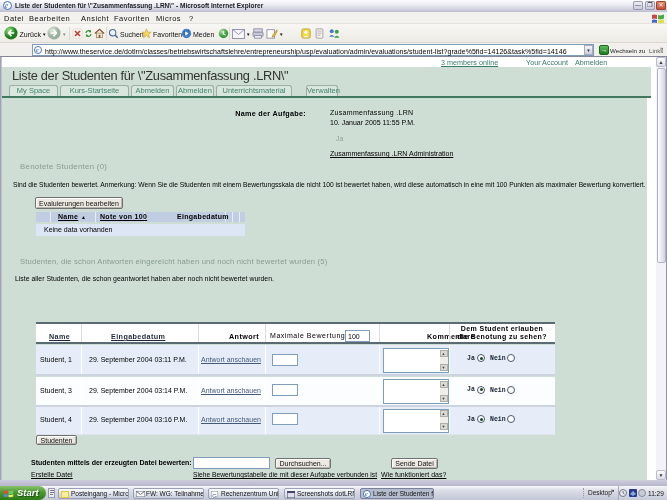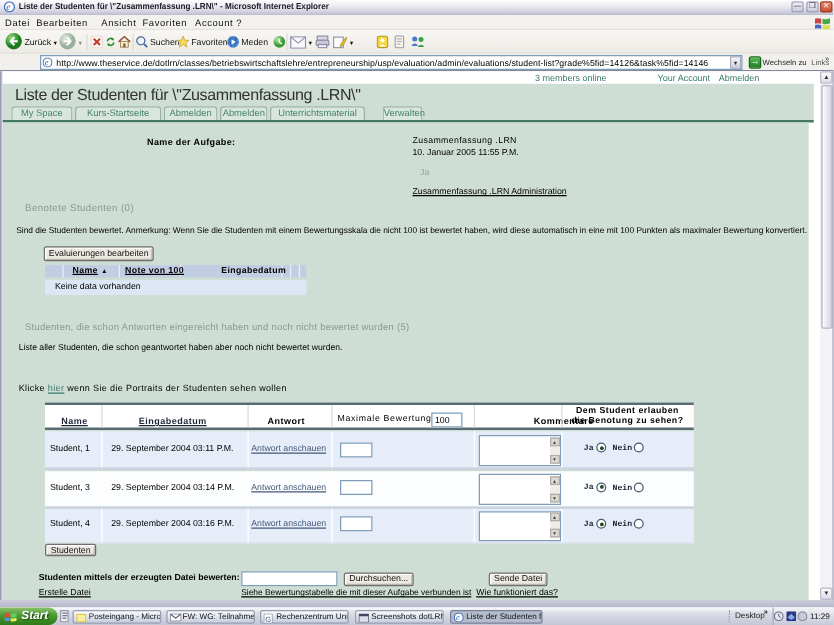--- a/index.html
+++ b/index.html
@@ -73,21 +73,21 @@
   <div class="tbtn" style="left:633px;">—</div>
   <div class="tbtn" style="left:645px;">❐</div>
   <div class="tbtn" id="btn-close" style="left:656px;">✕</div>
 </div>
 
 <div class="abs" id="menubar">
   <div class="menuitem" style="left:4px;">Datei</div>
   <div class="menuitem" style="left:29px;">Bearbeiten</div>
   <div class="menuitem" style="left:81px;">Ansicht</div>
   <div class="menuitem" style="left:114px;">Favoriten</div>
-  <div class="menuitem" style="left:156px;">Account</div>
+  <div class="menuitem" style="left:156px;">Micros</div>
   <div class="menuitem" style="left:189px;">?</div>
   <svg style="position:absolute;right:2px;top:0" width="14" height="12" viewBox="0 0 14 12">
     <path d="M1 3 Q3 2 6 3 L6 7 Q3 6 1 7 Z" fill="#c44"></path>
     <path d="M7 3 Q10 4 13 2.6 L13 6.6 Q10 8 7 7 Z" fill="#4a4"></path>
     <path d="M1 8 Q3 7 6 8 L6 11 Q3 10 1 11 Z" fill="#46c"></path>
     <path d="M7 8 Q10 9 13 7.6 L13 10.6 Q10 12 7 11 Z" fill="#dd4"></path>
   </svg>
 </div>
 
 <div class="abs" id="toolbar">
@@ -197,35 +197,35 @@
     <div style="position:absolute;left:12px;top:2.5px;font-size:7px;color:#000;white-space:nowrap;letter-spacing:0.05px;">http://www.theservice.de/dotlrn/classes/betriebswirtschaftslehre/entrepreneurship/usp/evaluation/admin/evaluations/student-list?grade%5fid=14126&amp;task%5fid=14146</div>
     <div style="position:absolute;right:0;top:0;width:9px;height:10px;background:linear-gradient(to bottom,#f6f6fa,#ccccdc);border:1px solid #aaaabe;font-size:4.5px;text-align:center;line-height:9px;color:#333;">▼</div>
   </div>
   <div style="position:absolute;left:599px;top:2px;width:10px;height:10px;background:linear-gradient(to bottom,#5abf5a,#1e7a1e);border-radius:2px;border:1px solid #18681a;color:#fff;font-size:7px;line-height:8px;text-align:center;font-weight:bold;">→</div>
   <div style="position:absolute;left:610px;top:4px;font-size:6.2px;color:#222;">Wechseln zu</div>
   <div style="position:absolute;left:649px;top:4px;font-size:6.2px;color:#555;">Links</div>
   <div style="position:absolute;left:660px;top:2px;font-size:6px;color:#333;">»</div>
 </div>
 
 <div class="abs" id="page">
-  <div class="toplink" style="left:428px;">3 members online</div>
+  <div class="toplink" style="left:441px;text-decoration:underline;">3 members online</div>
   <div class="toplink" style="left:526px;">Your Account</div>
   <div class="toplink" style="left:575px;">Abmelden</div>
   <div id="greenhead"></div>
   <div id="pagetitle">Liste der Studenten für \"Zusammenfassung .LRN\"</div>
   <div class="tab" style="left:9px; width:49px;">My Space</div>
   <div class="tab" style="left:60px; width:69px;">Kurs-Startseite</div>
   <div class="tab" style="left:131px; width:43px;">Abmelden</div>
   <div class="tab" style="left:176px; width:38px;">Abmelden</div>
   <div class="tab" style="left:216px; width:76px;">Unterrichtsmaterial</div>
   <div class="tab" style="left:306px; width:32px;">Verwalten</div>
   <div id="tabline"></div>
   <div id="greenbody"></div>
 
-  <div class="abs small b" style="left:0; top:52px; width:306px; text-align:center; font-size:7.2px; letter-spacing:0.3px;">Name der Aufgabe:</div>
+  <div class="abs small b" style="left:0; top:52px; width:306px; text-align:right; font-size:7.2px; letter-spacing:0.3px;">Name der Aufgabe:</div>
   <div class="abs small" style="left:330px; top:52px; letter-spacing:0.3px;">Zusammenfassung .LRN</div>
   <div class="abs small" style="left:330px; top:62px;">10. Januar 2005 11:55 P.M.</div>
   <div class="abs small" style="left:336px; top:78px; color:#8fa396;">Ja</div>
   <div class="abs small lnk" style="left:330px; top:93px;">Zusammenfassung .LRN Administration</div>
 
   <div class="abs sechead" style="left:20px; top:105px; font-size:7.8px; letter-spacing:0.3px;">Benotete Studenten (0)</div>
   <div class="abs small" style="left:13px; top:124px; white-space:nowrap; font-size:6.7px;">Sind die Studenten bewertet. Anmerkung: Wenn Sie die Studenten mit einem Bewertungsskala die nicht 100 ist bewertet haben, wird diese automatisch in eine mit 100 Punkten als maximaler Bewertung konvertiert.</div>
 
   <div class="cbtn" style="left:35px; top:140px; width:88px; height:12px; line-height:11px;">Evaluierungen bearbeiten</div>
 
@@ -239,27 +239,26 @@
       <div style="position:absolute;left:203px;top:0;width:1px;height:10px;background:#e8edf6;"></div>
     <div class="abs b" style="left:22px; top:1px; font-size:7px; letter-spacing:0.3px; text-decoration:underline;">Name</div>
     <div class="abs" style="left:45px; top:1.5px; font-size:5px;">▲</div>
     <div class="abs b" style="left:64px; top:1px; font-size:7px; letter-spacing:0.3px; text-decoration:underline;">Note von 100</div>
     <div class="abs b" style="left:141px; top:1px; font-size:7px; letter-spacing:0.3px;">Eingabedatum</div>
     <div style="position:absolute;left:0;top:11.5px;width:209px;height:12.5px;background:#dde6f4;font-size:7px;padding:2.5px 0 0 8px;">Keine data vorhanden</div>
   </div>
 
   <div class="abs sechead" style="left:20px; top:200px;">Studenten, die schon Antworten eingereicht haben und noch nicht bewertet wurden (5)</div>
   <div class="abs small" style="left:15px; top:218px; font-size:6.9px;">Liste aller Studenten, die schon geantwortet haben aber noch nicht bewertet wurden.</div>
-  <div class="abs small" style="left:15px; top:249px; font-size:7.2px; letter-spacing:0.3px;">Klicke <span class="lnk">hier</span> wenn Sie die Portraits der Studenten sehen wollen</div>
 
   <div class="abs" id="t2">
     <div class="t2hdr">
       <div class="abs b" style="left:13px; top:8px; text-decoration:underline; color:#1f2838;">Name</div>
       <div class="abs b" style="left:75px; top:8px; text-decoration:underline; color:#1f2838;">Eingabedatum</div>
-      <div class="abs b" style="left:178px; top:8px;">Antwort</div>
+      <div class="abs b" style="left:193px; top:8px;">Antwort</div>
       <div class="abs" style="left:234px; top:8px; letter-spacing:0.55px;">Maximale Bewertung</div>
       <div class="inp" style="left:309px; top:6px; width:25px; height:12px; font-size:7px; padding:1.5px 0 0 2px;">100</div>
       <div class="abs b" style="left:359px; top:8px;padding-left:32px;">Kommentare</div>
       <div class="abs b" style="left:420px; top:1px; width:92px; text-align:center; line-height:8px; font-size:7px;">Dem Student erlauben<br>die Benotung zu sehen?</div>
       <div class="csep" style="left:45px;background:#dadce2;"></div>
       <div class="csep" style="left:162px;background:#dadce2;"></div>
       <div class="csep" style="left:229px;background:#dadce2;"></div>
       <div class="csep" style="left:343px;background:#dadce2;"></div>
       <div class="csep" style="left:413px;background:#dadce2;"></div>
     </div>

